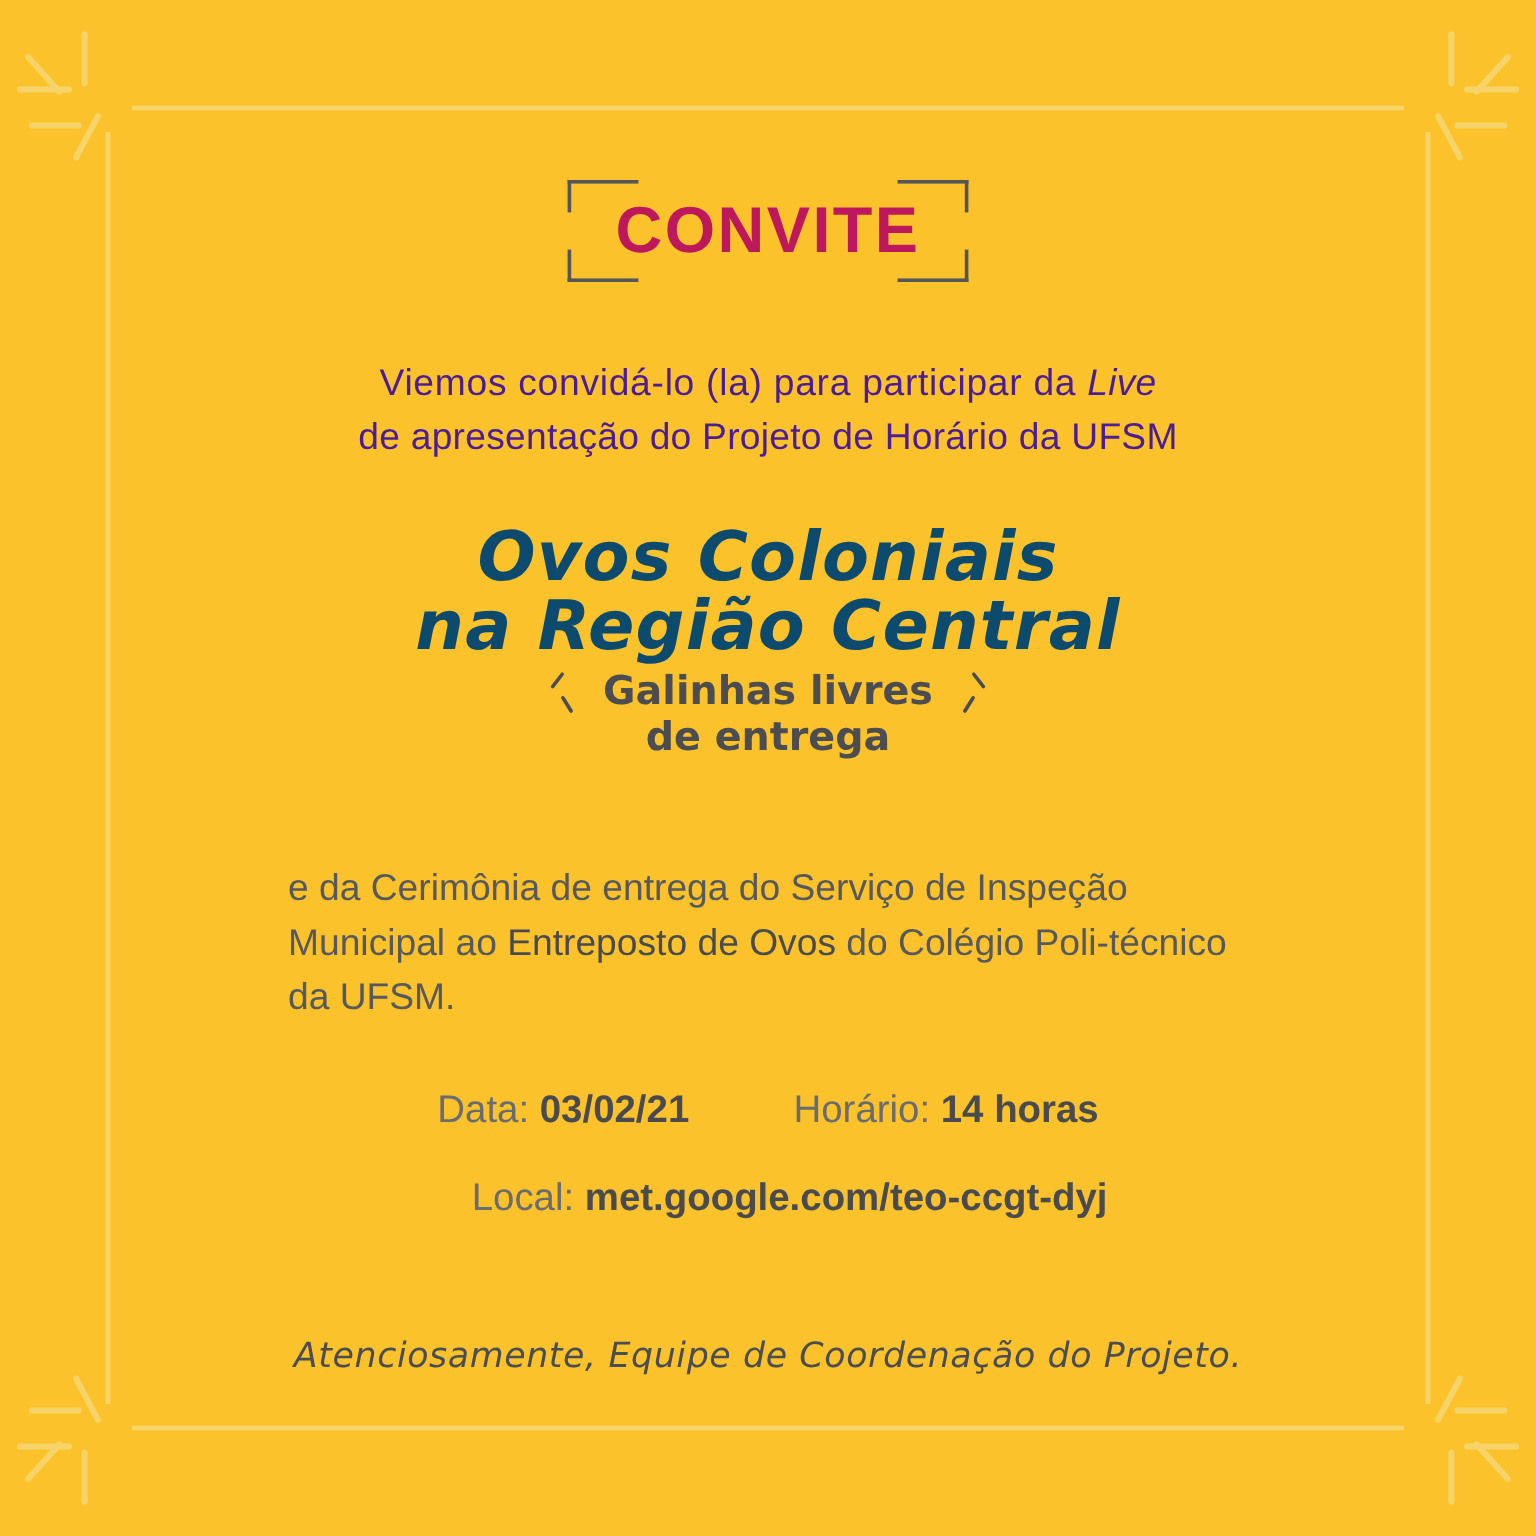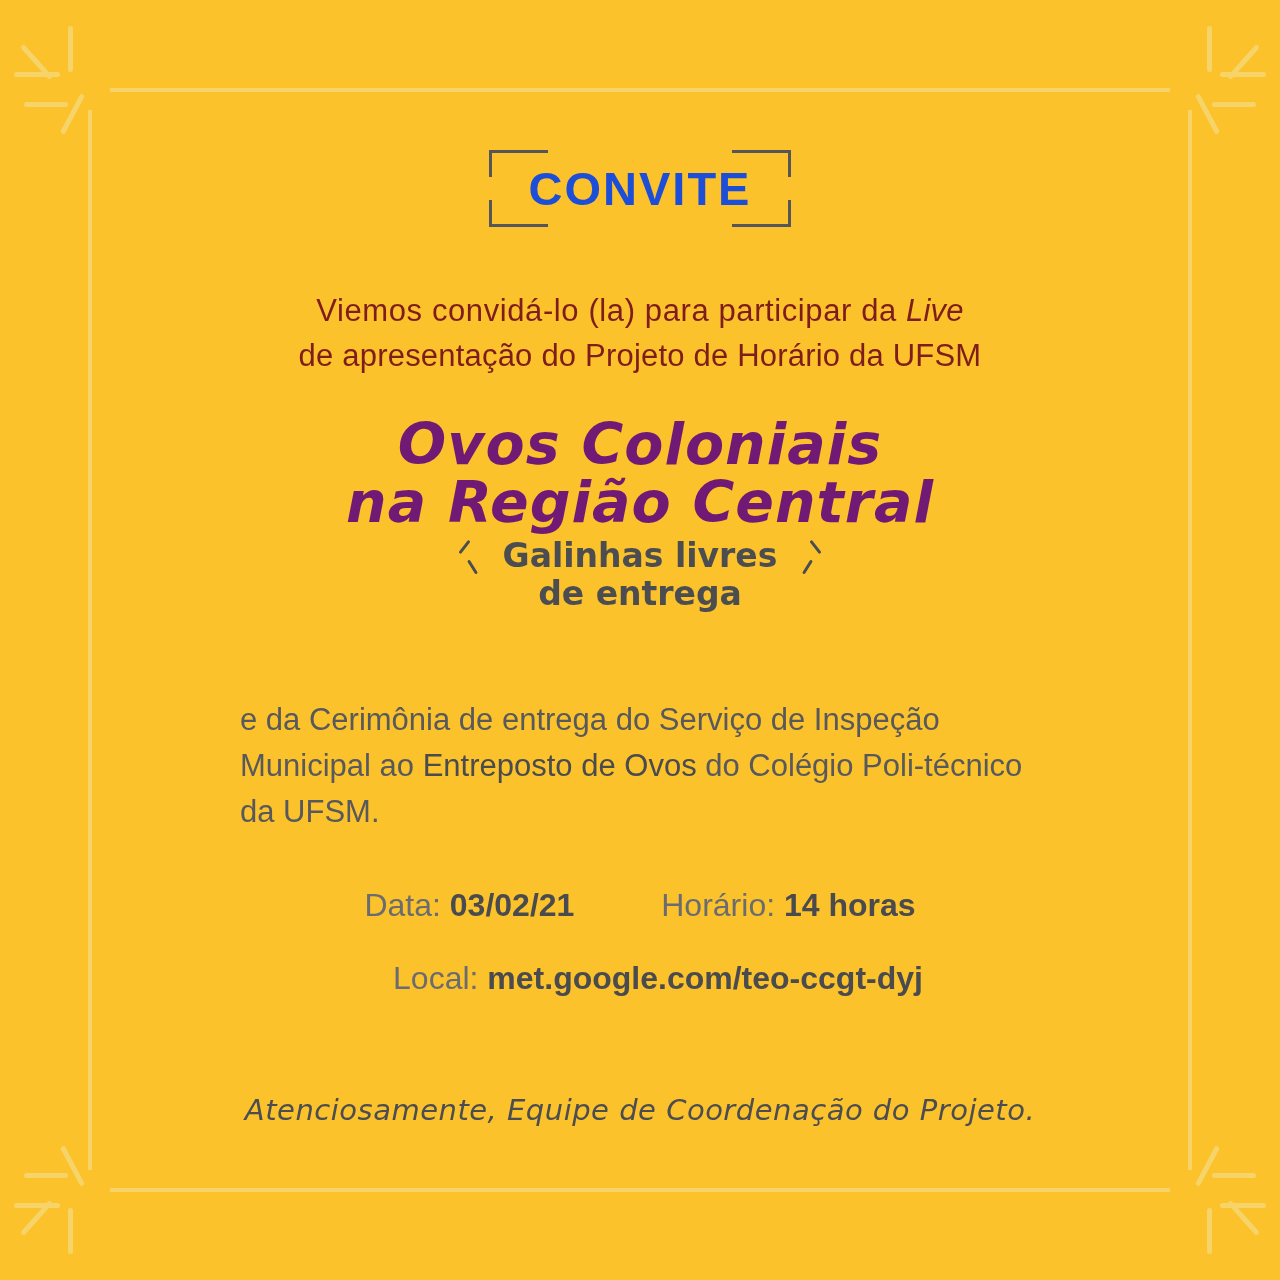--- a/index.html
+++ b/index.html
@@ -71,41 +71,41 @@
     border-style: solid;
     width: 56px;
     height: 24px;
   }
   .title-wrap .br.tl { top: 0;    left: 0;    border-width: 3px 0 0 3px; }
   .title-wrap .br.tr { top: 0;    right: 0;   border-width: 3px 3px 0 0; }
   .title-wrap .br.bl { bottom: 0; left: 0;    border-width: 0 0 3px 3px; }
   .title-wrap .br.br2{ bottom: 0; right: 0;   border-width: 0 3px 3px 0; }
 
   .title {
-    font-size: 47px;
+    font-size: 54px;
     font-weight: bold;
     letter-spacing: 2px;
-    color: #1d4ed8;
+    color: #be185d;
     line-height: 1.05;
   }
 
   .intro {
     margin-top: 62px;
     font-size: 31px;
     line-height: 1.45;
-    color: #7f1d1d;
+    color: #4c1d95;
     letter-spacing: .2px;
   }
   .intro .em { font-style: italic; }
   .intro .spread { letter-spacing: .6px; }
 
   
   .script {
-    margin-top: 36px;
-    color: #701a75;
+    margin-top: 48px;
+    color: #0c4a6e;
     font-family: "DejaVu Sans", sans-serif;
     font-weight: bold;
     font-style: italic;
     line-height: 1.02;
   }
   .script .l1 { font-size: 57px; letter-spacing: 1px; }
   .script .l2 { font-size: 57px; letter-spacing: 1px; }
   .sub-script {
     margin-top: 6px;
     font-family: "DejaVu Sans", sans-serif;

